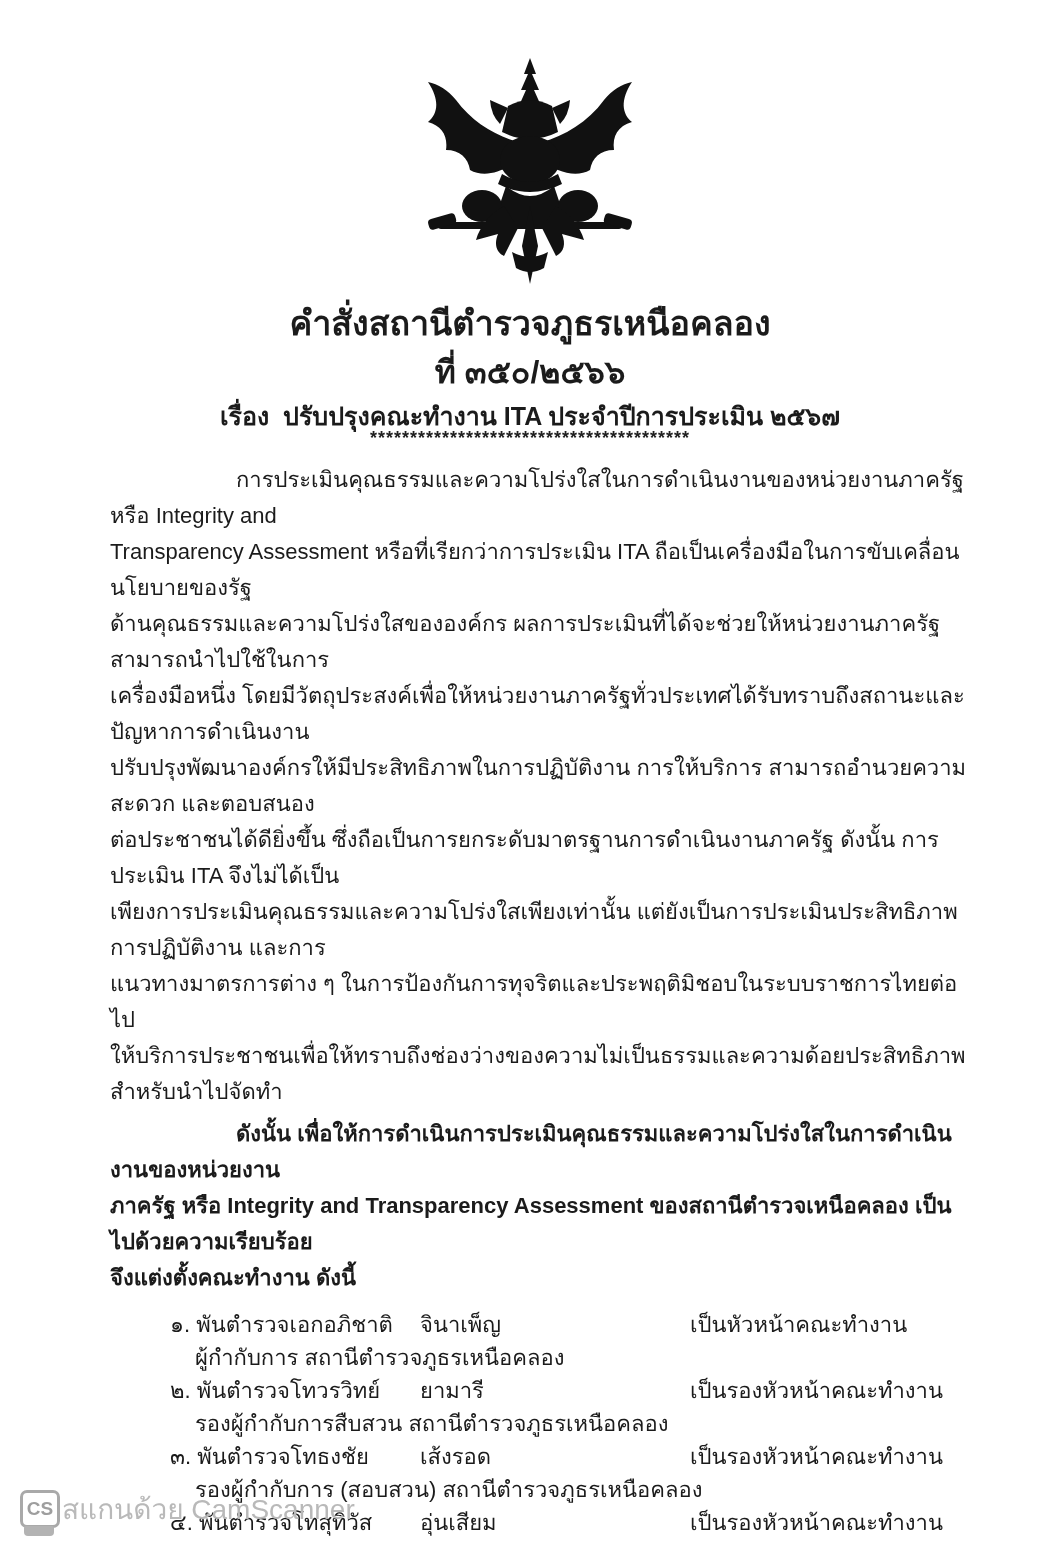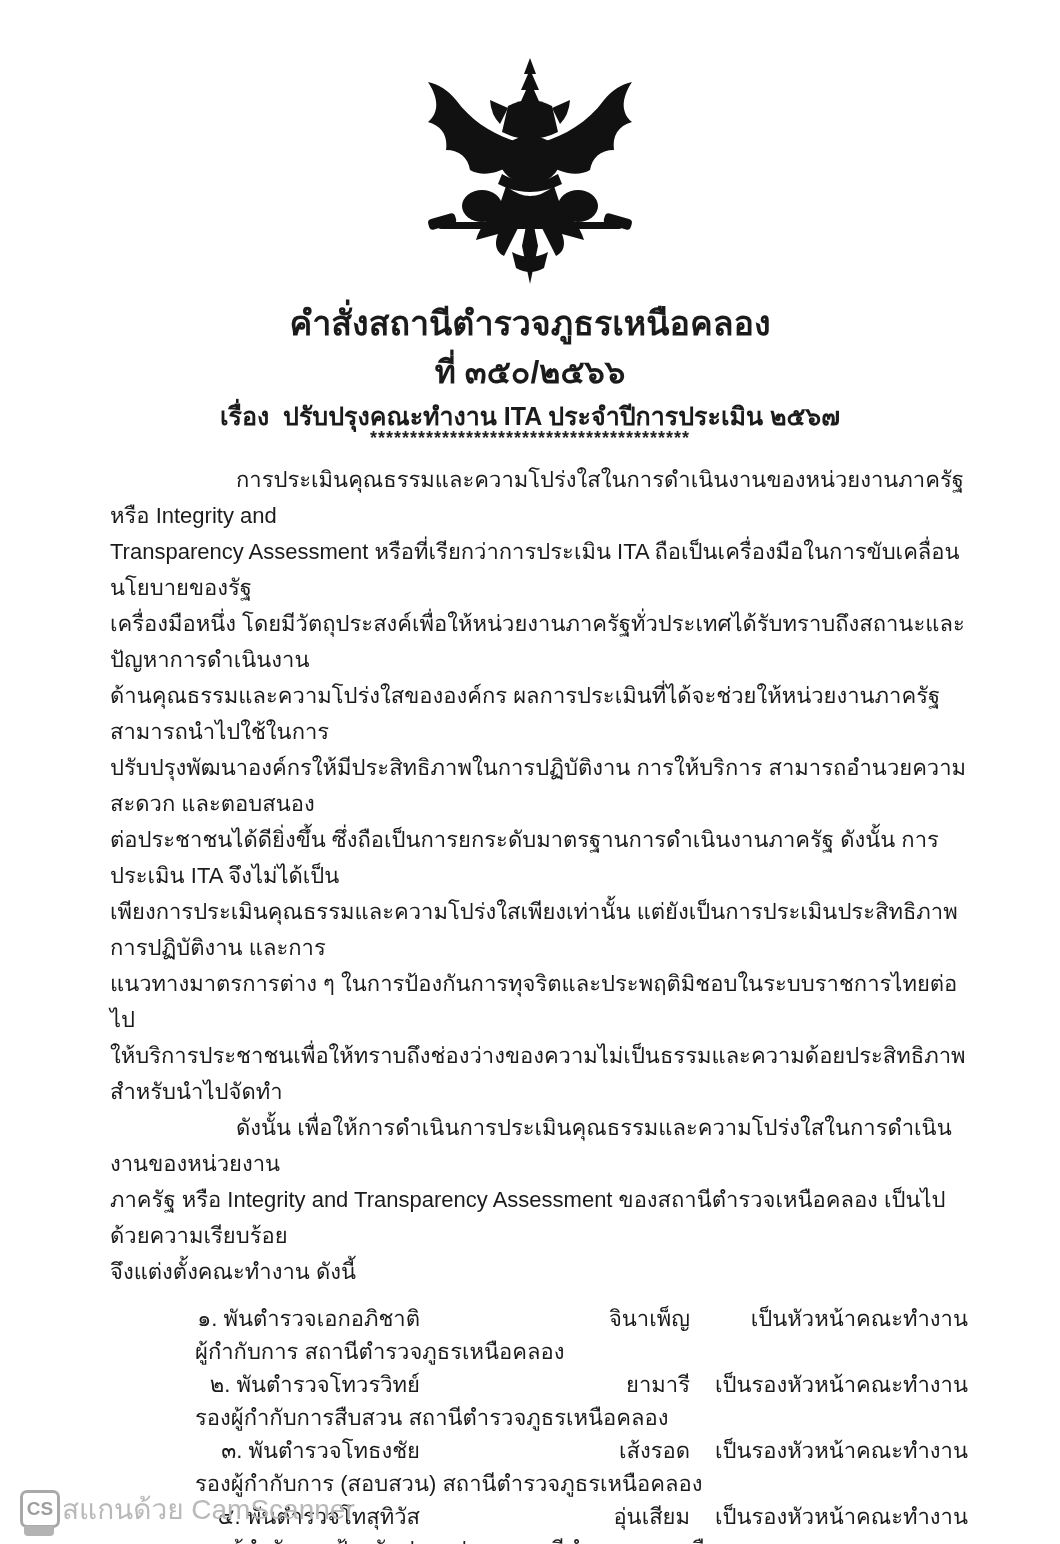--- a/index.html
+++ b/index.html
@@ -30,27 +30,26 @@
   .body{
     position:absolute;
     top:462px;
     left:110px;
     right:92px;
     font-size:22px;
     line-height:36px;
   }
   .paragraph .line{white-space:pre-wrap;}
   .paragraph .first-line{text-indent:126px;}
-  .paragraph-2{}
+  .paragraph-2{margin-top:6px;font-weight:bold;}
   .committee{margin-top:12px;line-height:33px;}
   .member-row{
     display:grid;
     grid-template-columns:250px 270px 1fr;
     padding-left:60px;
-    text-align:right;
   }
   .member-pos{padding-left:85px;}
   .footer{
     position:absolute;
     left:20px;
     bottom:8px;
     display:flex;
     align-items:flex-start;
     gap:4px;
   }
@@ -117,22 +116,22 @@
 
   <div class="hline title">คำสั่งสถานีตำรวจภูธรเหนือคลอง</div>
   <div class="hline order-no">ที่ ๓๕๐/๒๕๖๖</div>
   <div class="hline subject">เรื่อง  ปรับปรุงคณะทำงาน ITA ประจำปีการประเมิน ๒๕๖๗</div>
   <div class="hline divider">****************************************</div>
 
   <div class="body">
     <div class="paragraph paragraph-1">
         <div class="line first-line">การประเมินคุณธรรมและความโปร่งใสในการดำเนินงานของหน่วยงานภาครัฐ หรือ Integrity and</div>
         <div class="line">Transparency Assessment หรือที่เรียกว่าการประเมิน ITA ถือเป็นเครื่องมือในการขับเคลื่อนนโยบายของรัฐ</div>
+        <div class="line">ด้านคุณธรรมและความโปร่งใสขององค์กร ผลการประเมินที่ได้จะช่วยให้หน่วยงานภาครัฐสามารถนำไปใช้ในการ</div>
         <div class="line">เครื่องมือหนึ่ง โดยมีวัตถุประสงค์เพื่อให้หน่วยงานภาครัฐทั่วประเทศได้รับทราบถึงสถานะและปัญหาการดำเนินงาน</div>
-        <div class="line">ด้านคุณธรรมและความโปร่งใสขององค์กร ผลการประเมินที่ได้จะช่วยให้หน่วยงานภาครัฐสามารถนำไปใช้ในการ</div>
         <div class="line">ปรับปรุงพัฒนาองค์กรให้มีประสิทธิภาพในการปฏิบัติงาน การให้บริการ สามารถอำนวยความสะดวก และตอบสนอง</div>
         <div class="line">ต่อประชาชนได้ดียิ่งขึ้น ซึ่งถือเป็นการยกระดับมาตรฐานการดำเนินงานภาครัฐ ดังนั้น การประเมิน ITA จึงไม่ได้เป็น</div>
         <div class="line">เพียงการประเมินคุณธรรมและความโปร่งใสเพียงเท่านั้น แต่ยังเป็นการประเมินประสิทธิภาพการปฏิบัติงาน และการ</div>
         <div class="line">แนวทางมาตรการต่าง ๆ ในการป้องกันการทุจริตและประพฤติมิชอบในระบบราชการไทยต่อไป</div>
         <div class="line">ให้บริการประชาชนเพื่อให้ทราบถึงช่องว่างของความไม่เป็นธรรมและความด้อยประสิทธิภาพ สำหรับนำไปจัดทำ</div>
       </div>
     <div class="paragraph paragraph-2">
         <div class="line first-line">ดังนั้น เพื่อให้การดำเนินการประเมินคุณธรรมและความโปร่งใสในการดำเนินงานของหน่วยงาน</div>
         <div class="line">ภาครัฐ หรือ Integrity and Transparency Assessment ของสถานีตำรวจเหนือคลอง เป็นไปด้วยความเรียบร้อย</div>
         <div class="line">จึงแต่งตั้งคณะทำงาน ดังนี้</div>

